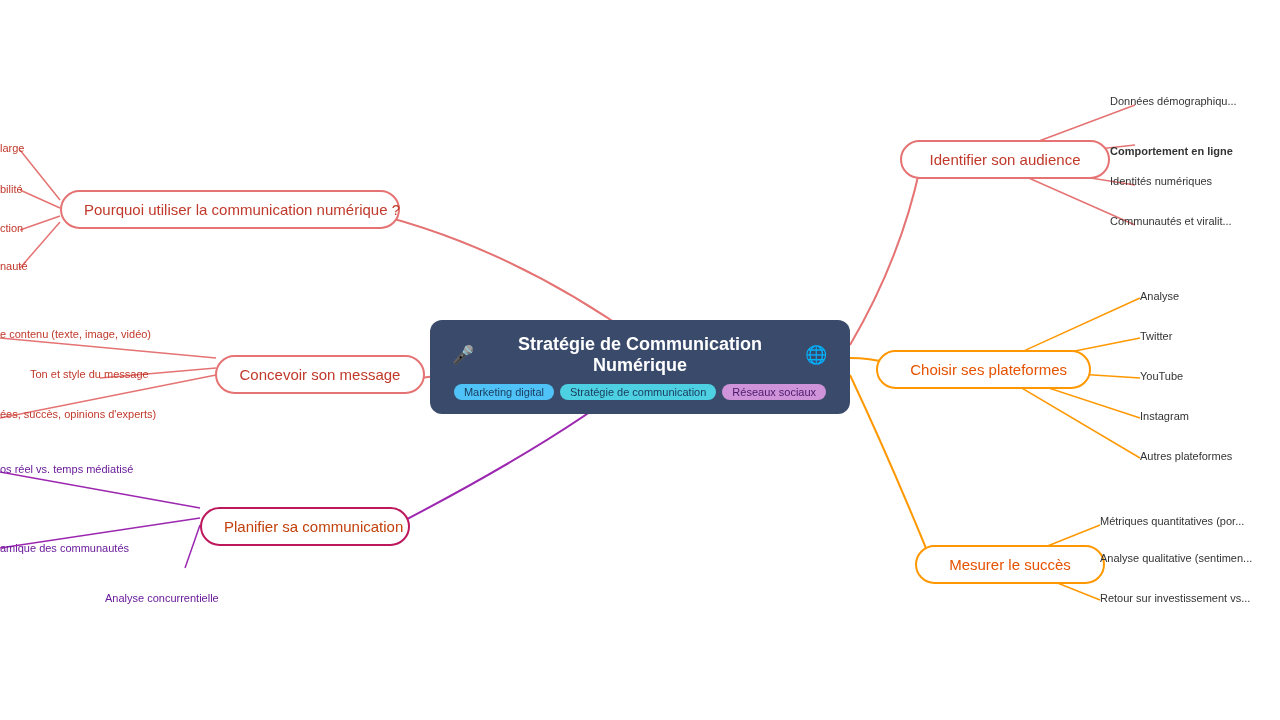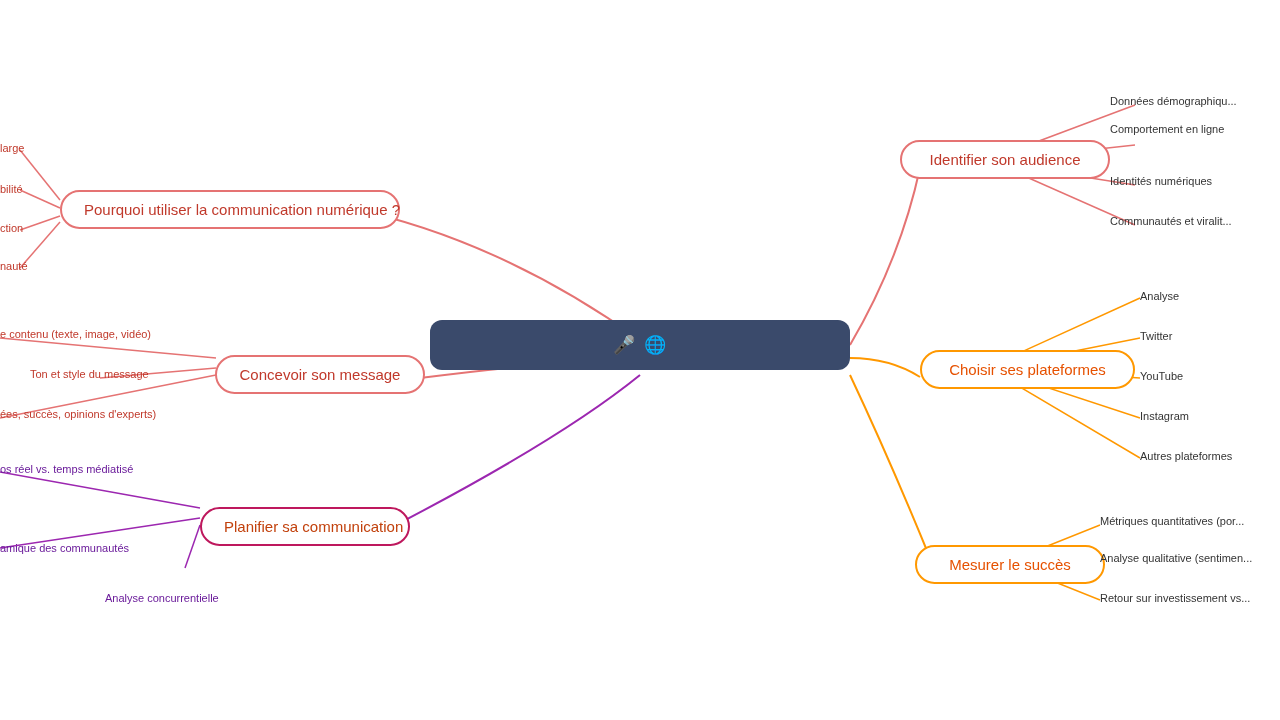--- a/index.html
+++ b/index.html
@@ -136,21 +136,27 @@
   <line x1="216" y1="375" x2="0" y2="418" stroke="#e57373" stroke-width="1.5"></line>
 
   <line x1="200" y1="508" x2="0" y2="472" stroke="#9c27b0" stroke-width="1.5"></line>
   <line x1="200" y1="518" x2="0" y2="548" stroke="#9c27b0" stroke-width="1.5"></line>
   <line x1="200" y1="525" x2="185" y2="568" stroke="#9c27b0" stroke-width="1.5"></line>
 </svg>
 
 <div class="node central-node" style="left: 430px; top: 320px;">
   <div class="title">
     <span>🎤</span>
+    <span>Stratégie de Communication Numérique</span>
     <span>🌐</span>
+  </div>
+  <div class="tags">
+    <span class="tag tag-blue">Marketing digital</span>
+    <span class="tag tag-teal">Stratégie de communication</span>
+    <span class="tag tag-purple">Réseaux sociaux</span>
   </div>
 </div>
 
 <div class="node branch-node branch-pink" style="left: 60px; top: 190px; width: 340px;">
   <span>Pourquoi utiliser la communication numérique ?</span>
 </div>
 
 <div class="node leaf-node leaf-pink" style="left: 0px; top: 142px; text-align: right;">large</div>
 <div class="node leaf-node leaf-pink" style="left: 0px; top: 183px;">bilité</div>
 <div class="node leaf-node leaf-pink" style="left: 0px; top: 222px;">ction</div>
@@ -170,25 +176,25 @@
 
 <div class="node leaf-node leaf-purple" style="left: 0px; top: 463px;">os réel vs. temps médiatisé</div>
 <div class="node leaf-node leaf-purple" style="left: 0px; top: 542px;">amique des communautés</div>
 <div class="node leaf-node leaf-purple" style="left: 105px; top: 592px;">Analyse concurrentielle</div>
 
 <div class="node branch-node branch-pink" style="left: 900px; top: 140px; width: 210px;">
   <span>Identifier son audience</span>
 </div>
 
 <div class="node leaf-node leaf-plain" style="left: 1110px; top: 95px;">Données démographiqu...</div>
-<div class="node leaf-node leaf-plain" style="left: 1110px; top: 123px;">Comportement en ligne</div>
+<div class="node leaf-node leaf-plain" style="left: 1110px; top: 145px; font-weight: bold;">Comportement en ligne</div>
 <div class="node leaf-node leaf-plain" style="left: 1110px; top: 175px;">Identités numériques</div>
 <div class="node leaf-node leaf-plain" style="left: 1110px; top: 215px;">Communautés et viralit...</div>
 
-<div class="node branch-node branch-orange" style="left: 920px; top: 350px; width: 215px;">
+<div class="node branch-node branch-orange" style="left: 876px; top: 350px; width: 215px; text-align: right;">
   <span>Choisir ses plateformes</span>
 </div>
 
 <div class="node leaf-node leaf-plain" style="left: 1140px; top: 290px;">Analyse</div>
 <div class="node leaf-node leaf-plain" style="left: 1140px; top: 330px;">Twitter</div>
 <div class="node leaf-node leaf-plain" style="left: 1140px; top: 370px;">YouTube</div>
 <div class="node leaf-node leaf-plain" style="left: 1140px; top: 410px;">Instagram</div>
 <div class="node leaf-node leaf-plain" style="left: 1140px; top: 450px;">Autres plateformes</div>
 
 <div class="node branch-node branch-orange" style="left: 915px; top: 545px; width: 190px;">

